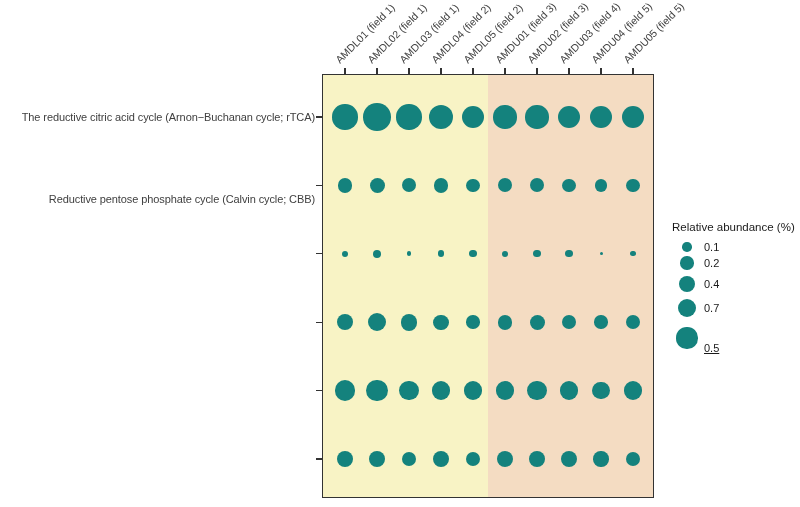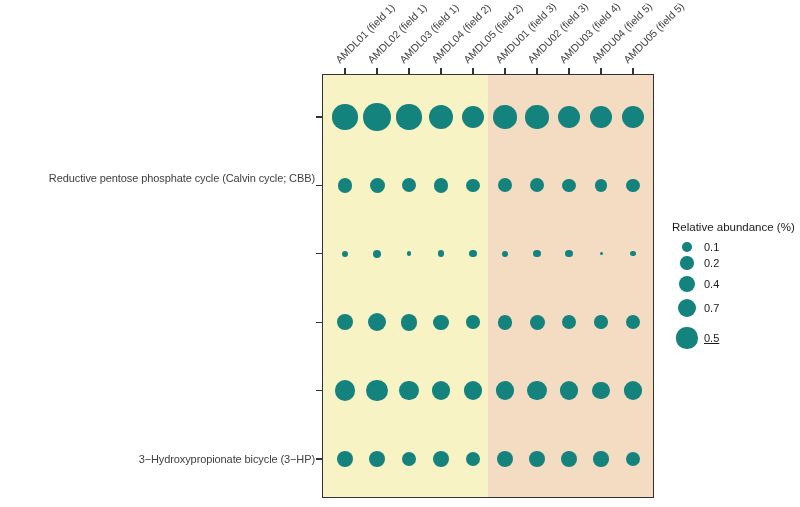--- a/index.html
+++ b/index.html
@@ -40,32 +40,33 @@
     <div class="col-label" style="left: 502px; top: 53px; color: rgb(64, 64, 64);">AMDU01 (field 3)</div>
     <div class="tick-v" style="left: 536.3px; top: 68px; background: rgb(51, 51, 51);"></div>
     <div class="col-label" style="left: 534px; top: 53px; color: rgb(64, 64, 64);">AMDU02 (field 3)</div>
     <div class="tick-v" style="left: 568.3px; top: 68px; background: rgb(51, 51, 51);"></div>
     <div class="col-label" style="left: 566px; top: 53px; color: rgb(64, 64, 64);">AMDU03 (field 4)</div>
     <div class="tick-v" style="left: 600.3px; top: 68px; background: rgb(51, 51, 51);"></div>
     <div class="col-label" style="left: 598px; top: 53px; color: rgb(64, 64, 64);">AMDU04 (field 5)</div>
     <div class="tick-v" style="left: 632.3px; top: 68px; background: rgb(51, 51, 51);"></div>
     <div class="col-label" style="left: 630px; top: 53px; color: rgb(64, 64, 64);">AMDU05 (field 5)</div>
     <div class="tick-h" style="left: 316px; top: 116.3px; background: rgb(51, 51, 51);"></div>
+    <div class="row-label" style="right: 485px; top: 109px; color: rgb(64, 64, 64);">The reductive citric acid cycle (Arnon−Buchanan cycle; rTCA)</div>
     <div class="bubble" style="width: 25.0998px; height: 25.0998px; left: 332.45px; top: 104.45px; background: rgb(20, 130, 125);"></div>
     <div class="bubble" style="width: 27.4955px; height: 27.4955px; left: 363.252px; top: 103.252px; background: rgb(20, 130, 125);"></div>
     <div class="bubble" style="width: 25.0998px; height: 25.0998px; left: 396.45px; top: 104.45px; background: rgb(20, 130, 125);"></div>
     <div class="bubble" style="width: 24.1868px; height: 24.1868px; left: 428.907px; top: 104.907px; background: rgb(20, 130, 125);"></div>
     <div class="bubble" style="width: 22.2486px; height: 22.2486px; left: 461.876px; top: 105.876px; background: rgb(20, 130, 125);"></div>
     <div class="bubble" style="width: 23.2379px; height: 23.2379px; left: 493.381px; top: 105.381px; background: rgb(20, 130, 125);"></div>
     <div class="bubble" style="width: 23.2379px; height: 23.2379px; left: 525.381px; top: 105.381px; background: rgb(20, 130, 125);"></div>
     <div class="bubble" style="width: 22.6495px; height: 22.6495px; left: 557.675px; top: 105.675px; background: rgb(20, 130, 125);"></div>
     <div class="bubble" style="width: 22.6495px; height: 22.6495px; left: 589.675px; top: 105.675px; background: rgb(20, 130, 125);"></div>
     <div class="bubble" style="width: 22.6495px; height: 22.6495px; left: 621.675px; top: 105.675px; background: rgb(20, 130, 125);"></div>
     <div class="tick-h" style="left: 316px; top: 184.7px; background: rgb(51, 51, 51);"></div>
-    <div class="row-label" style="right: 485px; top: 170px; color: rgb(64, 64, 64);">Reductive pentose phosphate cycle (Calvin cycle; CBB)</div>
+    <div class="row-label" style="right: 485px; top: 191px; color: rgb(64, 64, 64);">Reductive pentose phosphate cycle (Calvin cycle; CBB)</div>
     <div class="bubble" style="width: 14.6969px; height: 14.6969px; left: 337.652px; top: 178.052px; background: rgb(20, 130, 125);"></div>
     <div class="bubble" style="width: 15px; height: 15px; left: 369.5px; top: 177.9px; background: rgb(20, 130, 125);"></div>
     <div class="bubble" style="width: 14.0712px; height: 14.0712px; left: 401.964px; top: 178.364px; background: rgb(20, 130, 125);"></div>
     <div class="bubble" style="width: 14.6969px; height: 14.6969px; left: 433.652px; top: 178.052px; background: rgb(20, 130, 125);"></div>
     <div class="bubble" style="width: 13.7477px; height: 13.7477px; left: 466.126px; top: 178.526px; background: rgb(20, 130, 125);"></div>
     <div class="bubble" style="width: 14.0712px; height: 14.0712px; left: 497.964px; top: 178.364px; background: rgb(20, 130, 125);"></div>
     <div class="bubble" style="width: 14.0712px; height: 14.0712px; left: 529.964px; top: 178.364px; background: rgb(20, 130, 125);"></div>
     <div class="bubble" style="width: 13.7477px; height: 13.7477px; left: 562.126px; top: 178.526px; background: rgb(20, 130, 125);"></div>
     <div class="bubble" style="width: 12.7279px; height: 12.7279px; left: 594.636px; top: 179.036px; background: rgb(20, 130, 125);"></div>
     <div class="bubble" style="width: 13.0767px; height: 13.0767px; left: 626.462px; top: 178.862px; background: rgb(20, 130, 125);"></div>
@@ -96,34 +97,33 @@
     <div class="bubble" style="width: 21.6333px; height: 21.6333px; left: 366.183px; top: 379.783px; background: rgb(20, 130, 125);"></div>
     <div class="bubble" style="width: 19.2094px; height: 19.2094px; left: 399.395px; top: 380.995px; background: rgb(20, 130, 125);"></div>
     <div class="bubble" style="width: 18.735px; height: 18.735px; left: 431.633px; top: 381.233px; background: rgb(20, 130, 125);"></div>
     <div class="bubble" style="width: 18.2483px; height: 18.2483px; left: 463.876px; top: 381.476px; background: rgb(20, 130, 125);"></div>
     <div class="bubble" style="width: 18.9737px; height: 18.9737px; left: 495.513px; top: 381.113px; background: rgb(20, 130, 125);"></div>
     <div class="bubble" style="width: 19.2094px; height: 19.2094px; left: 527.395px; top: 380.995px; background: rgb(20, 130, 125);"></div>
     <div class="bubble" style="width: 18.2483px; height: 18.2483px; left: 559.876px; top: 381.476px; background: rgb(20, 130, 125);"></div>
     <div class="bubble" style="width: 17.2337px; height: 17.2337px; left: 592.383px; top: 381.983px; background: rgb(20, 130, 125);"></div>
     <div class="bubble" style="width: 18.735px; height: 18.735px; left: 623.633px; top: 381.233px; background: rgb(20, 130, 125);"></div>
     <div class="tick-h" style="left: 316px; top: 458.3px; background: rgb(51, 51, 51);"></div>
-    <div class="row-label" style="right: 485px; top: 451px; color: rgb(64, 64, 64);">3−Hydroxypropionate bicycle (3−HP)</div>
     <div class="bubble" style="width: 15.8745px; height: 15.8745px; left: 337.063px; top: 451.063px; background: rgb(20, 130, 125);"></div>
     <div class="bubble" style="width: 15.8745px; height: 15.8745px; left: 369.063px; top: 451.063px; background: rgb(20, 130, 125);"></div>
     <div class="bubble" style="width: 14.6969px; height: 14.6969px; left: 401.652px; top: 451.652px; background: rgb(20, 130, 125);"></div>
     <div class="bubble" style="width: 15.8745px; height: 15.8745px; left: 433.063px; top: 451.063px; background: rgb(20, 130, 125);"></div>
     <div class="bubble" style="width: 14.0712px; height: 14.0712px; left: 465.964px; top: 451.964px; background: rgb(20, 130, 125);"></div>
     <div class="bubble" style="width: 16.7033px; height: 16.7033px; left: 496.648px; top: 450.648px; background: rgb(20, 130, 125);"></div>
     <div class="bubble" style="width: 15.8745px; height: 15.8745px; left: 529.063px; top: 451.063px; background: rgb(20, 130, 125);"></div>
     <div class="bubble" style="width: 16.7033px; height: 16.7033px; left: 560.648px; top: 450.648px; background: rgb(20, 130, 125);"></div>
     <div class="bubble" style="width: 15.2971px; height: 15.2971px; left: 593.351px; top: 451.351px; background: rgb(20, 130, 125);"></div>
     <div class="bubble" style="width: 14.6969px; height: 14.6969px; left: 625.652px; top: 451.652px; background: rgb(20, 130, 125);"></div>
     <div class="bubble" style="width: 9.48683px; height: 9.48683px; left: 682.257px; top: 242.257px; background: rgb(20, 130, 125);"></div>
     <div class="legend-label" style="left: 704px; top: 247px; color: rgb(26, 26, 26);">0.1</div>
     <div class="bubble" style="width: 13.4164px; height: 13.4164px; left: 680.292px; top: 256.292px; background: rgb(20, 130, 125);"></div>
     <div class="legend-label" style="left: 704px; top: 263px; color: rgb(26, 26, 26);">0.2</div>
     <div class="bubble" style="width: 16.4317px; height: 16.4317px; left: 678.784px; top: 275.784px; background: rgb(20, 130, 125);"></div>
     <div class="legend-label" style="left: 704px; top: 284px; color: rgb(26, 26, 26);">0.4</div>
     <div class="bubble" style="width: 18.9737px; height: 18.9737px; left: 677.513px; top: 298.513px; background: rgb(20, 130, 125);"></div>
     <div class="legend-label" style="left: 704px; top: 308px; color: rgb(26, 26, 26);">0.7</div>
     <div class="bubble" style="width: 21.2132px; height: 21.2132px; left: 676.393px; top: 327.393px; background: rgb(20, 130, 125);"></div>
-    <div class="legend-label" style="left: 704px; top: 338px; color: rgb(26, 26, 26); text-decoration: underline;">0.5</div>
+    <div class="legend-label" style="left: 704px; top: 348px; color: rgb(26, 26, 26); text-decoration: underline;">0.5</div>
   </div>
 
 </body></html>

